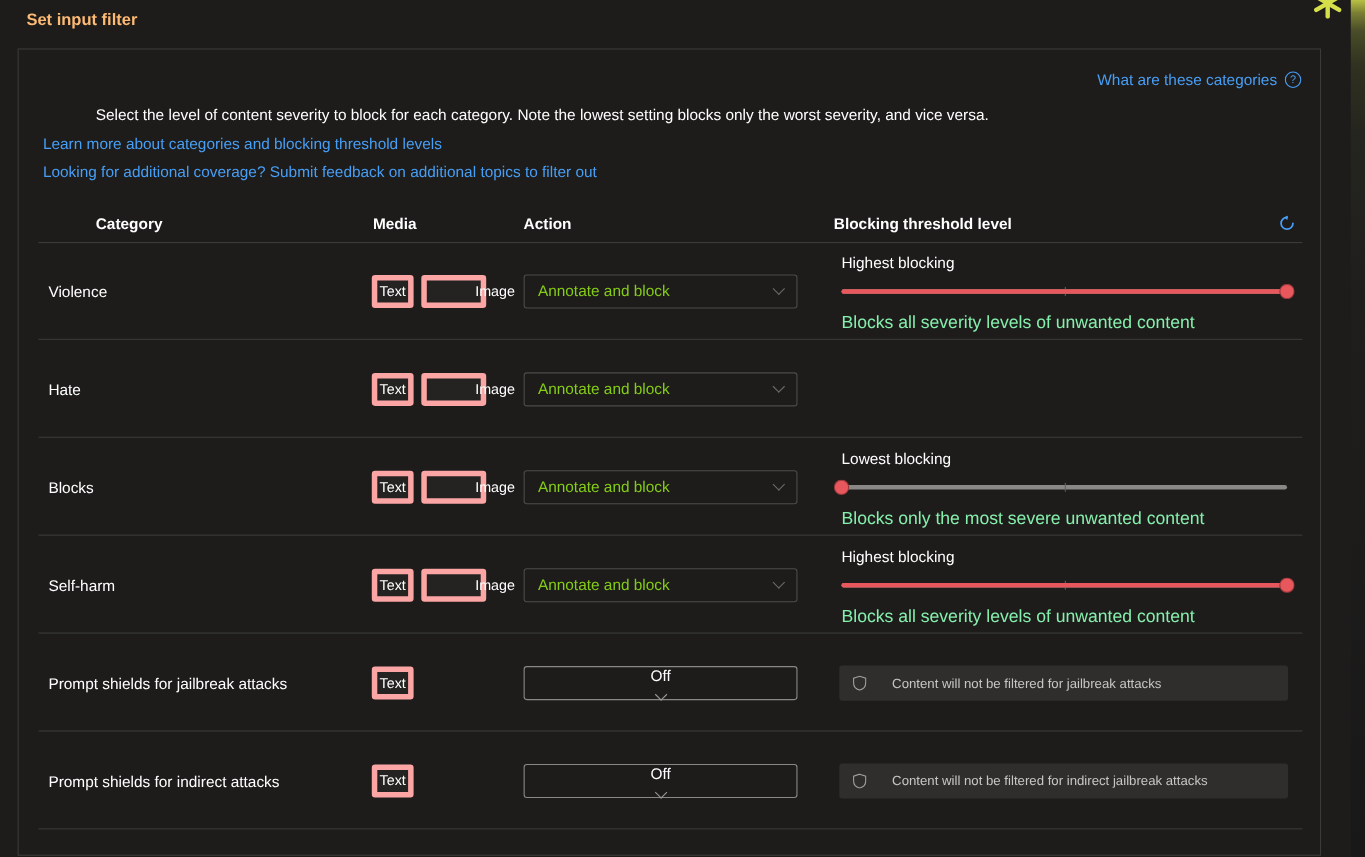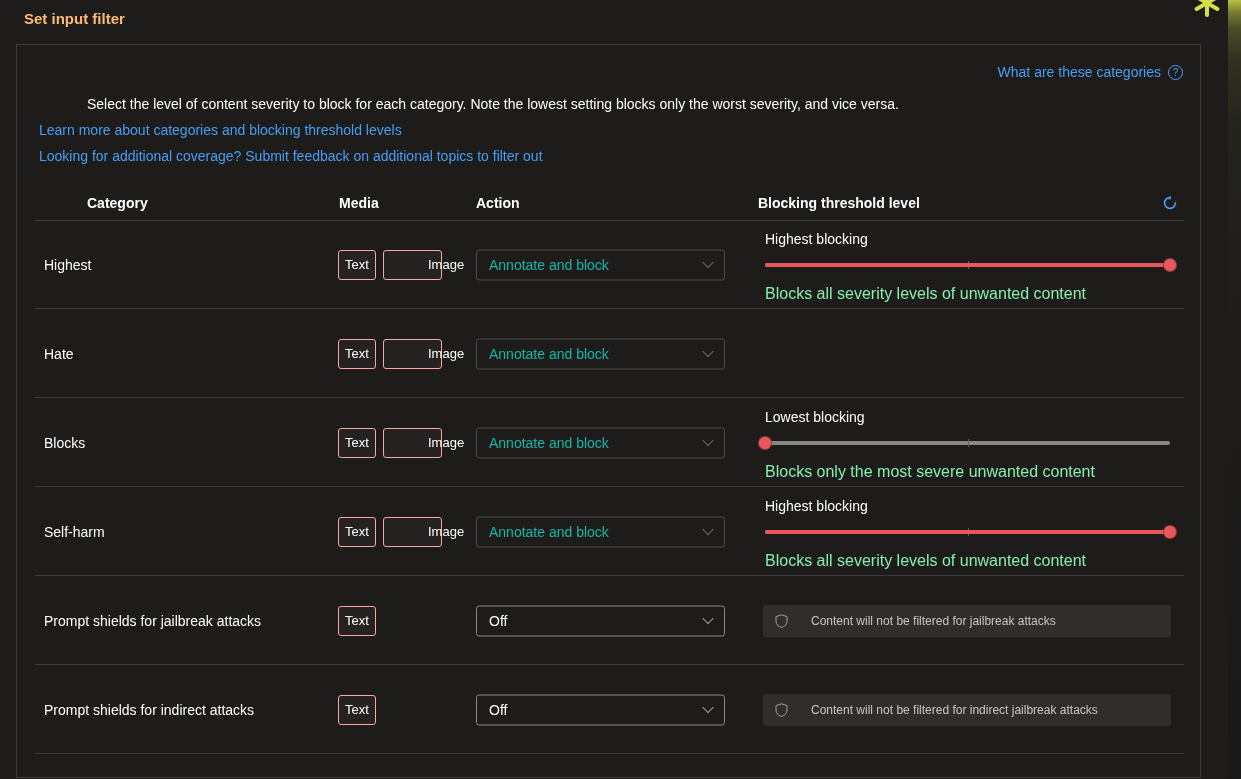--- a/index.html
+++ b/index.html
@@ -61,33 +61,33 @@
   .row { position:relative; height:89px; }
   .row::after {
     content:""; position:absolute; bottom:0; left:18px; right:16px; height:1px; background:#3b3a39;
   }
   .cat {
     position:absolute; left:27px; top:50%; transform:translateY(-50%);
     font-size:14px; color:#ffffff; max-width:280px;
   }
   .media-btn {
     position:absolute; top:50%; transform:translateY(-50%); height:30px;
-    background:#242322; border:1px solid #fca5a5; border-radius:3px;
+    background:#242322; border:5px solid #fca5a5; border-radius:3px;
     color:#ffffff; font-size:13px; font-family:inherit; cursor:pointer;
   }
   .text-btn { left:321px; width:38px; }
   .image-btn { left:366px; width:59px;padding-left:44px; }
   .dropdown {
     position:absolute; left:459px; top:50%; transform:translateY(-50%);
     width:249px; height:31px; border-radius:3px;
     display:flex; align-items:center; justify-content:space-between;
     padding:0 12px; font-size:14px; cursor:pointer;
   }
-  .dropdown.disabled { border:1px solid #4c4b4a; color:#14b8a6; background:transparent; }
-  .dropdown.enabled { border:1px solid #8a8886; color:#ffffff; background:#1d1c1b; }
+  .dropdown.disabled { border:1px solid #4c4b4a; color:#84cc16; background:transparent; }
+  .dropdown.enabled { border:1px solid #8a8886; color:#ffffff; background:#1d1c1b;flex-direction:column; }
   .chev {
     width:8px; height:8px;
     border-right:1.6px solid #9c9a98; border-bottom:1.6px solid #9c9a98;
     transform:rotate(45deg); margin-top:-4px;
   }
   .dropdown.disabled .chev { border-color:#6b6a68; }
   .threshold { position:absolute; left:746px; top:0; width:412px; height:100%; }
   .t-label { position:absolute; left:2px; top:11px; font-size:14px; color:#ffffff; }
   .t-caption { position:absolute; left:2px; top:65px; font-size:16px; color:#86efac; }
   .slider { position:absolute; left:2px; top:37px; width:405px; height:16px; cursor:pointer; }
@@ -141,21 +141,21 @@
       <svg width="14" height="14" viewBox="0 0 14 14">
         <path d="M7 1.6 A5.4 5.4 0 1 0 12.4 7" fill="none" stroke="#479ef5" stroke-width="1.6" stroke-linecap="round"></path>
         <path d="M7.8 0 L4.2 1.8 L7.4 4 Z" fill="#479ef5"></path>
       </svg>
     </button>
   </div>
 
   <div class="rows">
 
     <div class="row">
-      <span class="cat">Highest</span>
+      <span class="cat">Violence</span>
       <button class="media-btn text-btn">Text</button>
       <button class="media-btn image-btn">Image</button>
       <div class="dropdown disabled">
         <span>Annotate and block</span>
         <span class="chev"></span>
       </div>
       <div class="threshold">
         <div class="t-label">Highest blocking</div>
         <div class="slider">
           <div class="track"></div>

